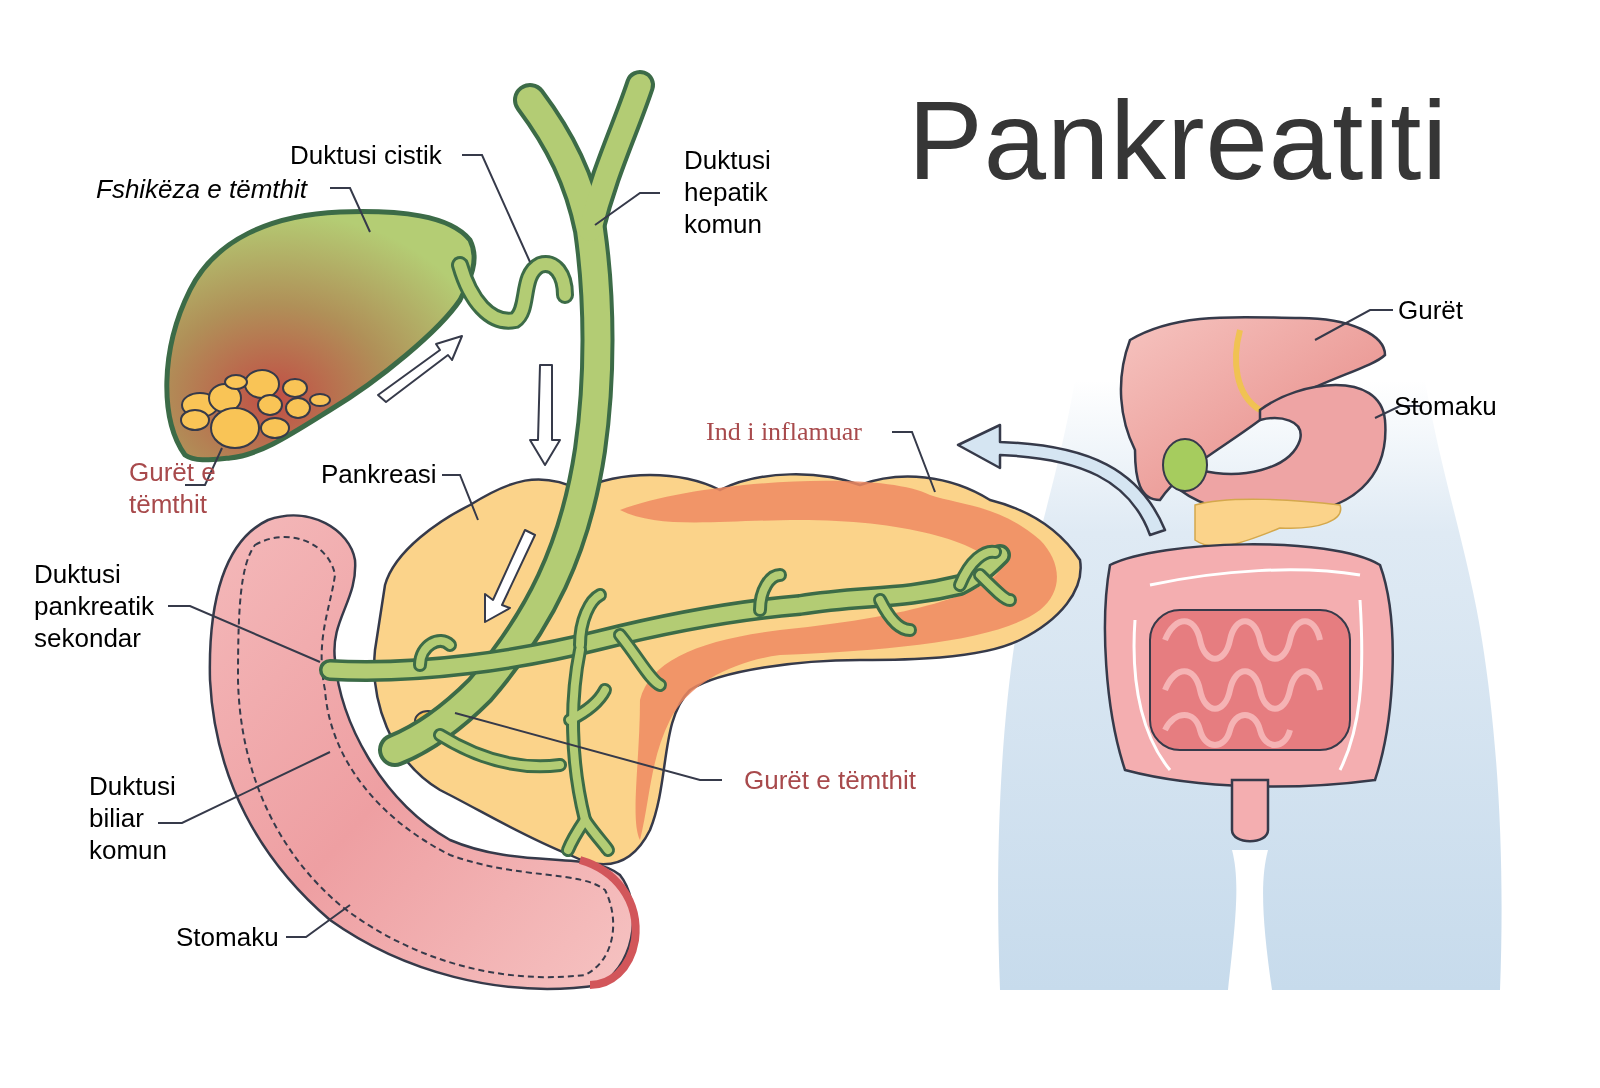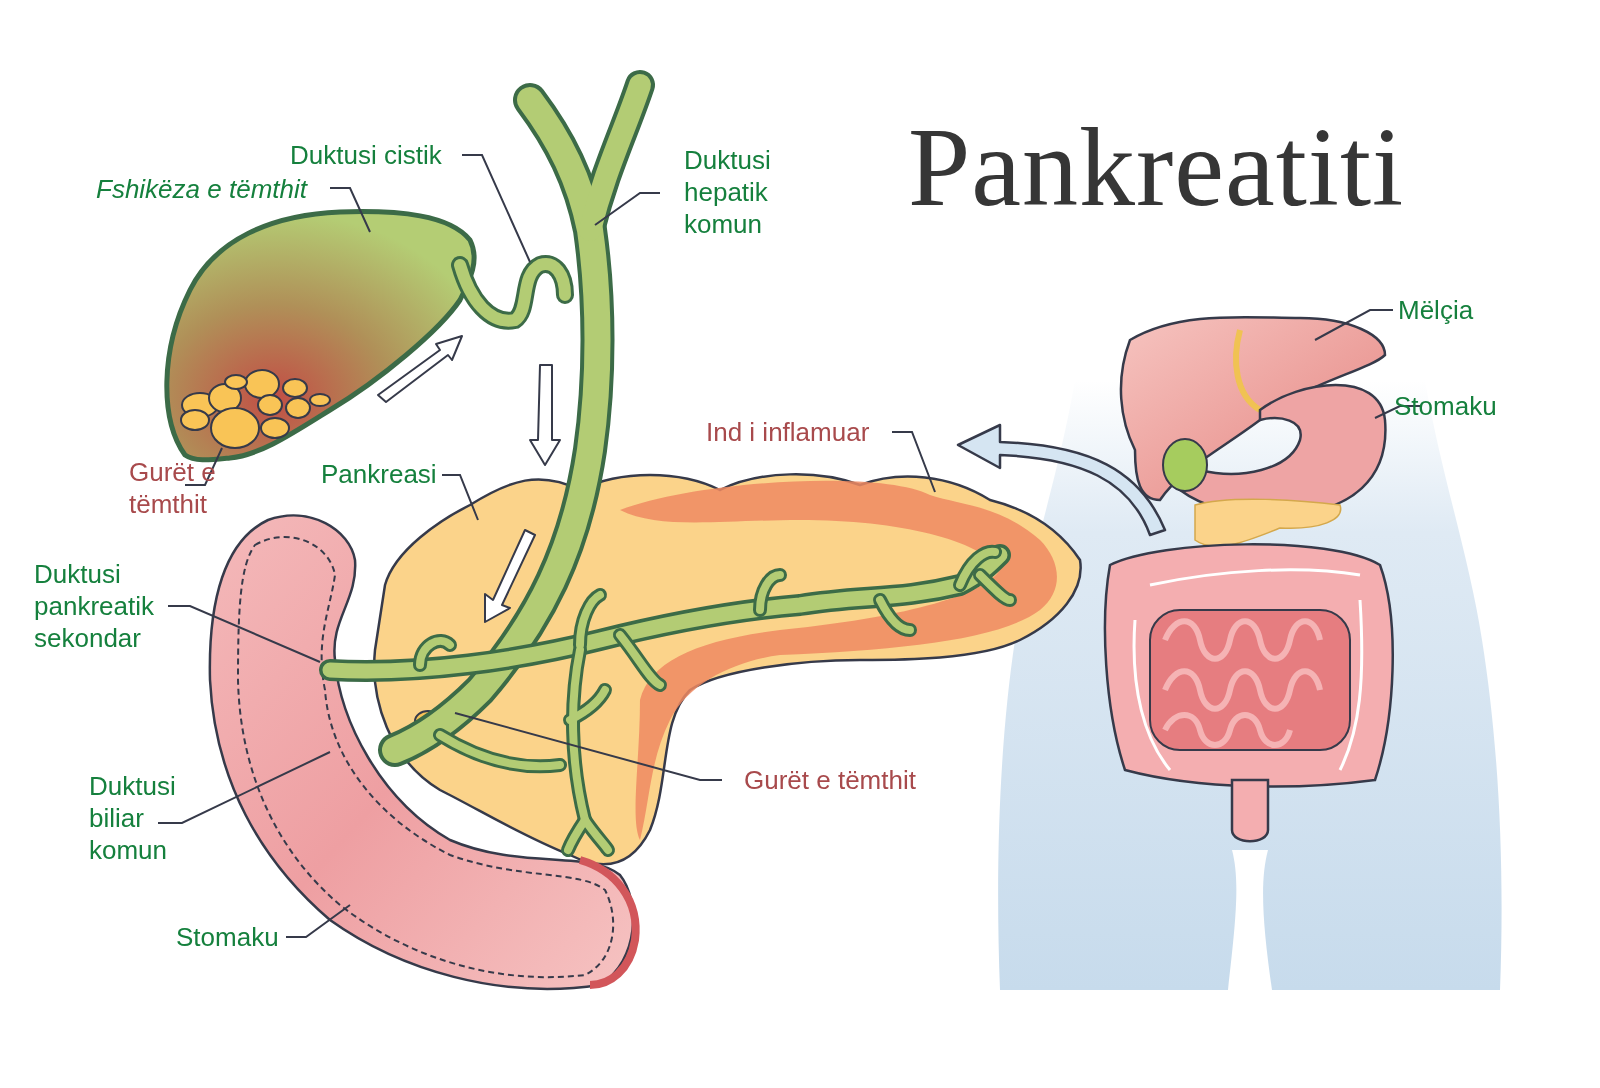--- a/index.html
+++ b/index.html
@@ -1,20 +1,20 @@
 <!DOCTYPE html>
 <html><head>
 <meta charset="utf-8">
 <style>
   html, body { margin:0; padding:0; background:#ffffff; }
   body { width:1600px; height:1088px; position:relative; overflow:hidden; font-family:"Liberation Sans", sans-serif; }
   #art { position:absolute; left:0; top:0; width:1600px; height:1088px; }
-  .lbl { position:absolute; font-family:"Liberation Sans", sans-serif; font-size:26px; line-height:32px; color:#15803d; white-space:pre; }
+  .lbl { position:absolute; font-family:"Liberation Sans", sans-serif; font-size:26px; line-height:32px; color:#000000; white-space:pre; }
   .lbl.red { color:#a84a4c; }
-  .title { position:absolute; left:908px; top:102px; font-family:Liberation Serif, serif; font-size:112px; line-height:130px; color:#363636; letter-spacing:1px; }
+  .title { position:absolute; left:908px; top:76px; font-family:Liberation Sans, sans-serif; font-size:112px; line-height:130px; color:#363636; letter-spacing:1px; }
 </style>
 </head>
 <body>
 
 <svg id="art" viewBox="0 0 1600 1088" xmlns="http://www.w3.org/2000/svg">
   <defs>
     <radialGradient id="gbGrad" cx="0.35" cy="0.75" r="0.75">
       <stop offset="0" stop-color="#c24e45"></stop>
       <stop offset="0.5" stop-color="#b09058"></stop>
       <stop offset="1" stop-color="#b4cd74"></stop>
@@ -176,23 +176,23 @@
 <div class="title">Pankreatiti</div>
 
 <div class="lbl" style="left:290px;top:139px;">Duktusi cistik</div>
 <div class="lbl" style="left:96px;top:173px;font-style:italic;">Fshikëza e tëmthit</div>
 <div class="lbl" style="left:684px;top:144px;">Duktusi
 hepatik
 komun</div>
 <div class="lbl red" style="left:82px;top:456px;margin-left:47px;">Gurët e
 tëmthit</div>
 <div class="lbl" style="left:313px;top:458px;margin-left:8px;">Pankreasi</div>
-<div class="lbl red" style="left:706px;top:416px;">Ind i inflamuar</div>
+<div class="lbl red" style="left:706px;top:416px;font-family:Liberation Serif, serif;">Ind i inflamuar</div>
 <div class="lbl" style="left:34px;top:558px;">Duktusi
 pankreatik
 sekondar</div>
 <div class="lbl" style="left:89px;top:770px;">Duktusi
 biliar
 komun</div>
 <div class="lbl red" style="left:744px;top:764px;">Gurët e tëmthit</div>
 <div class="lbl" style="left:176px;top:921px;">Stomaku</div>
-<div class="lbl" style="left:1398px;top:294px;">Mëlçia</div>
+<div class="lbl" style="left:1398px;top:294px;">Gurët</div>
 <div class="lbl" style="left:1394px;top:390px;">Stomaku</div>
 
 </body></html>

